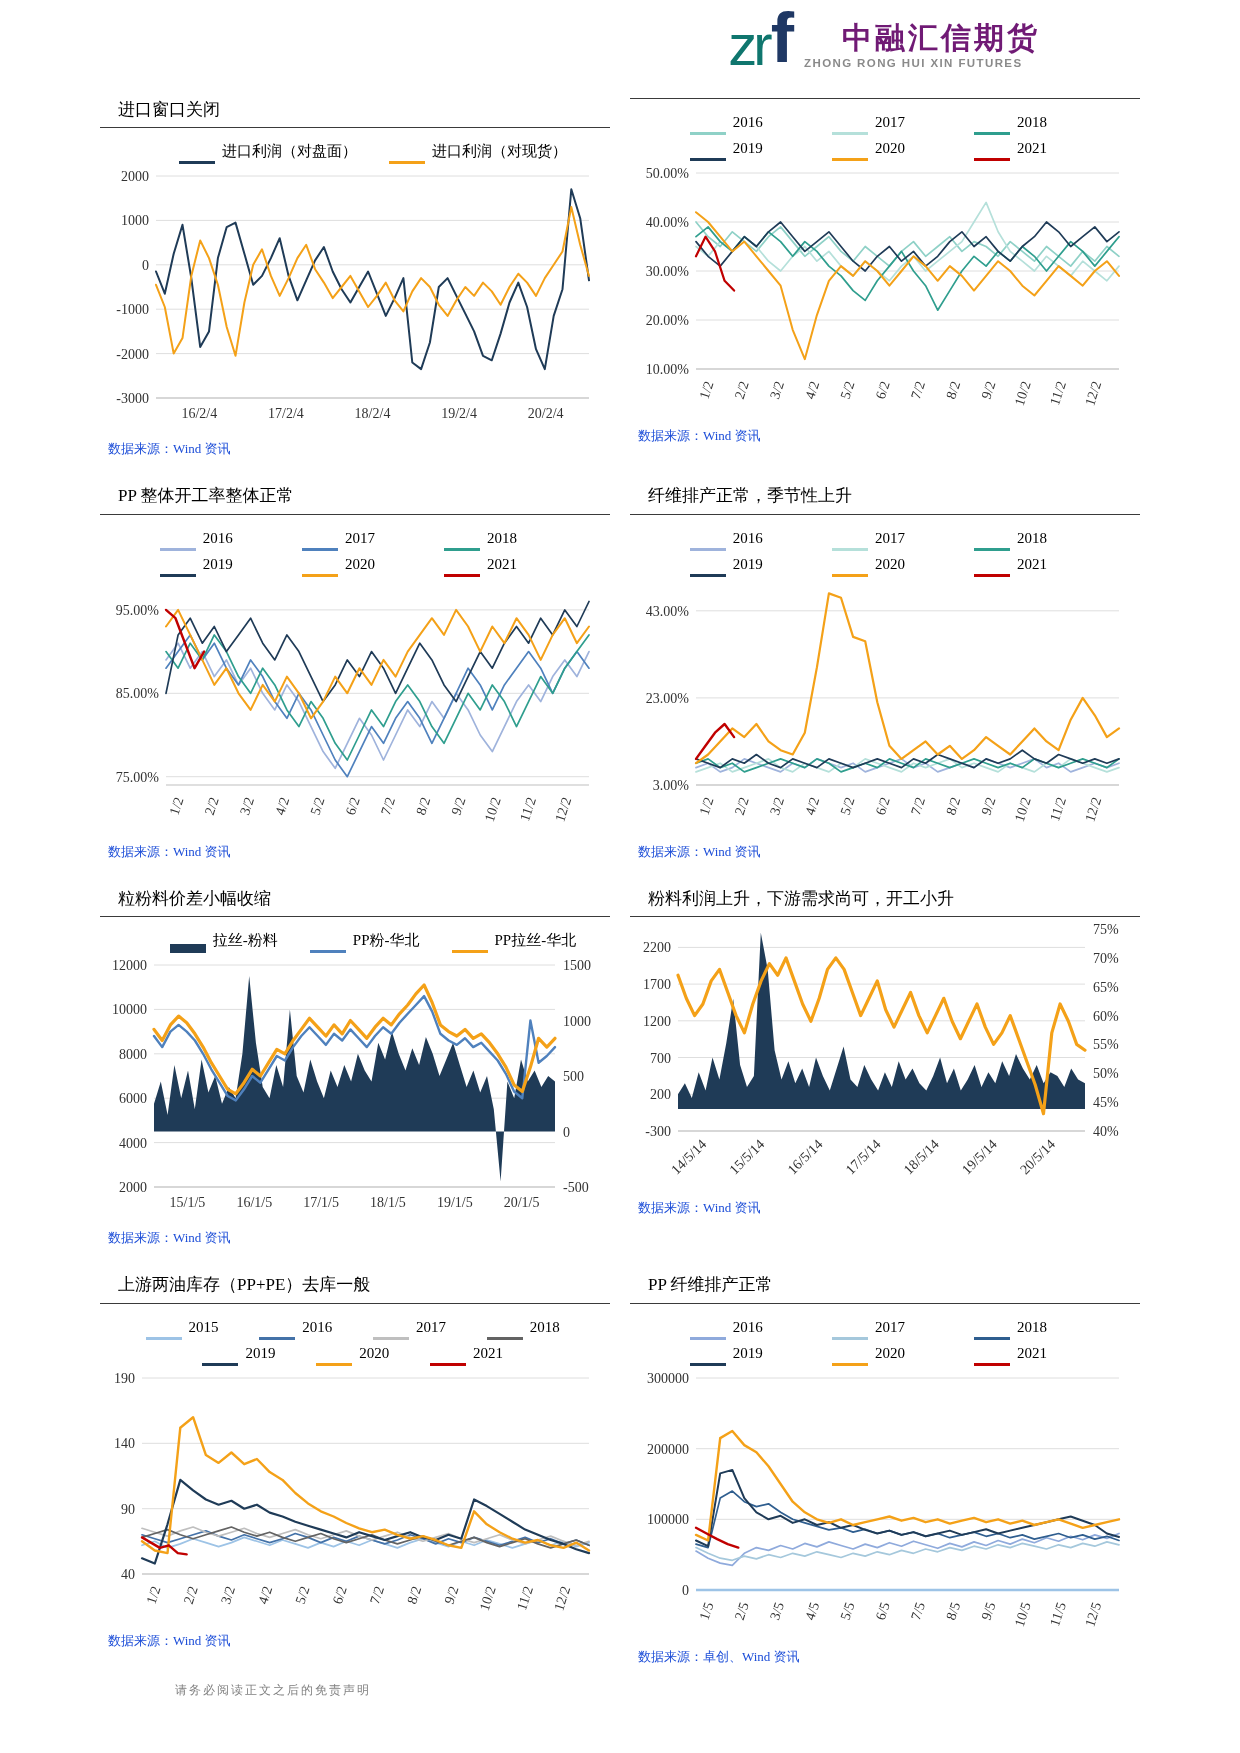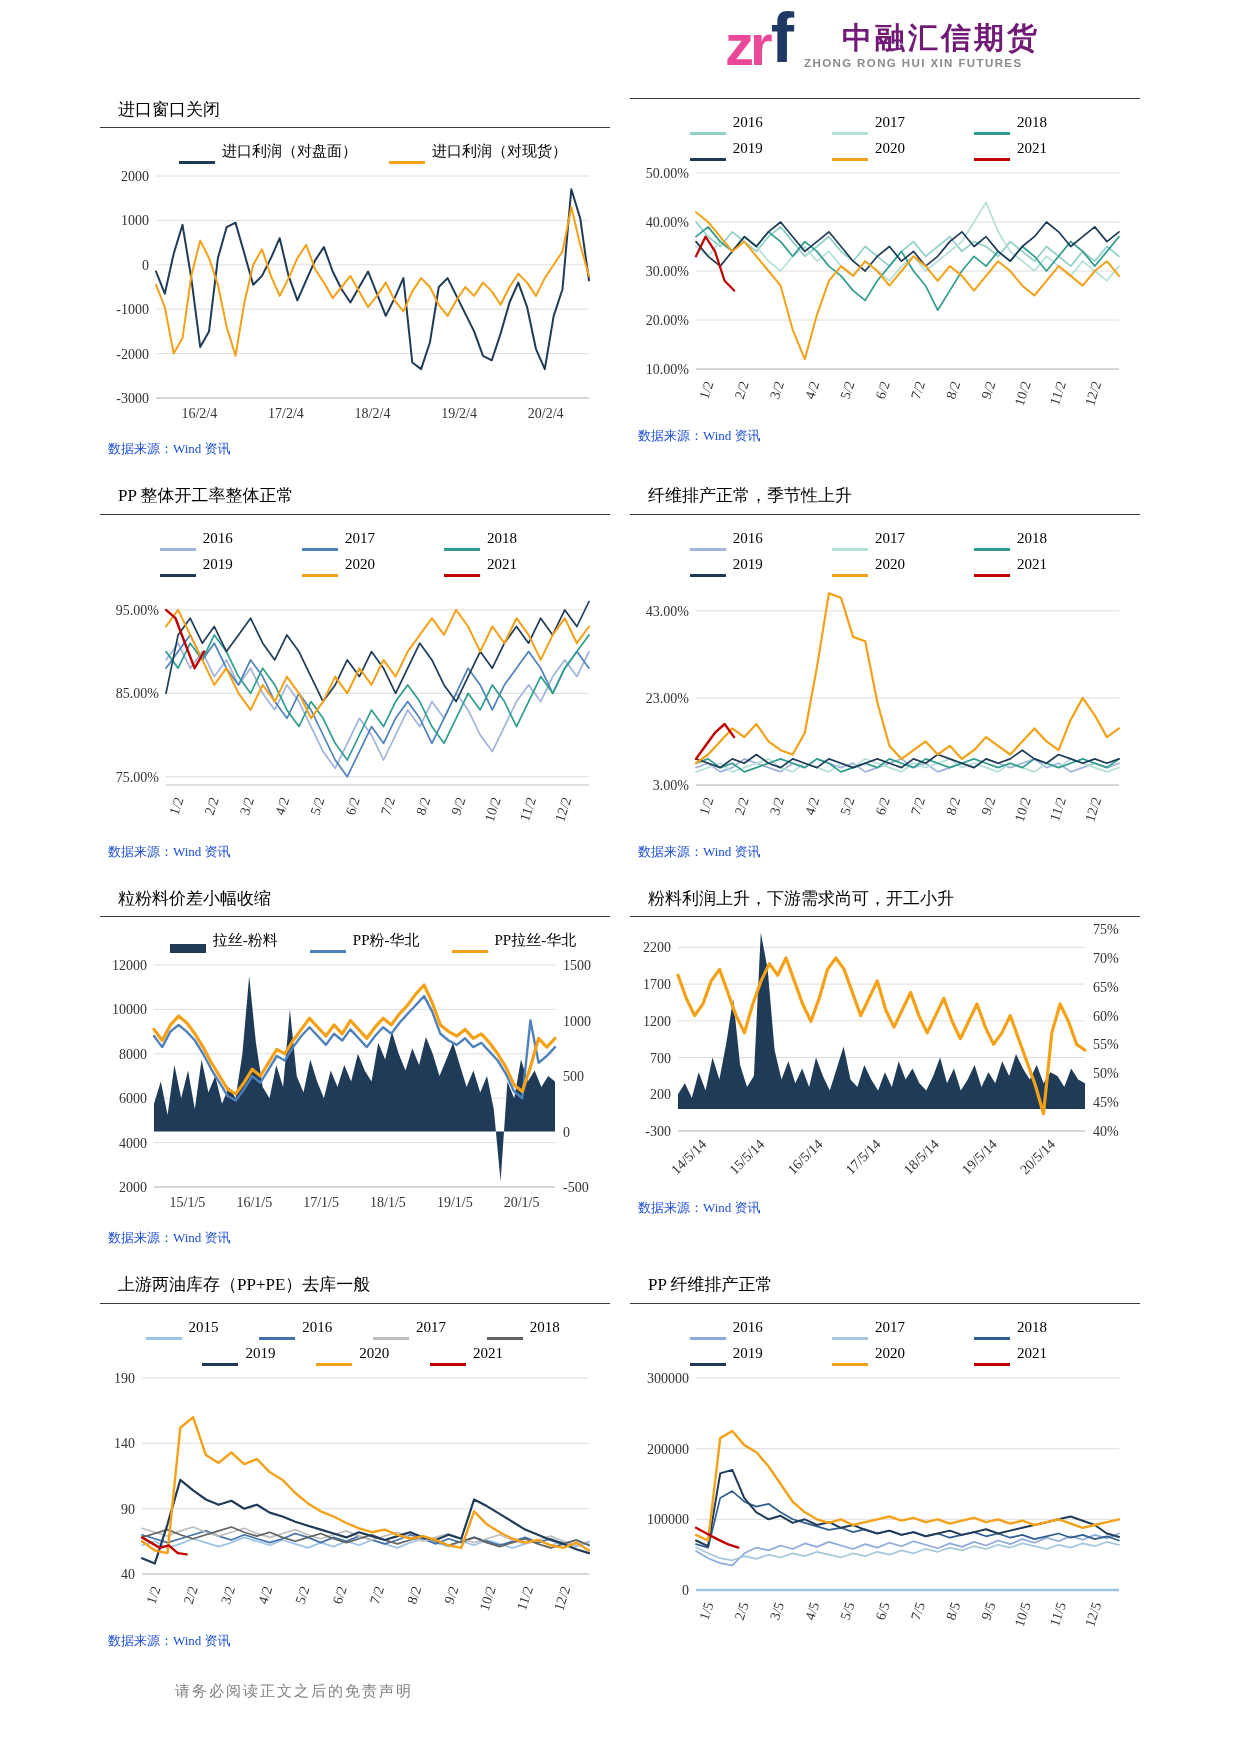--- a/index.html
+++ b/index.html
@@ -1,21 +1,21 @@
 <!DOCTYPE html>
 <html><head>
 <meta charset="utf-8">
 <style>
   html,body{margin:0;padding:0;background:#ffffff;}
   body{width:1240px;height:1753px;font-family:"Liberation Serif",serif;color:#000;}
   .page{position:relative;width:1240px;height:1753px;overflow:hidden;background:#fff;}
 
   
   .logo{position:absolute;top:16px;right:200px;display:flex;align-items:center;}
-  .logo .zr{font-family:"Liberation Sans",sans-serif;font-weight:700;font-size:58px;color:#ec4899;letter-spacing:-4px;line-height:1;}
+  .logo .zr{font-family:"Liberation Sans",sans-serif;font-weight:400;font-size:58px;color:#0f766e;letter-spacing:-4px;line-height:1;}
   .logo .f{font-family:"Liberation Sans",sans-serif;font-weight:700;font-size:70px;color:#1f3864;line-height:0.9;margin:-14px 10px 0 2px;}
   .logo .ltxt{display:flex;flex-direction:column;}
   .logo .cn{font-weight:700;font-size:30px;color:#701a75;letter-spacing:3px;line-height:1.1;margin-left:38px;}
   .logo .en{font-family:"Liberation Sans",sans-serif;font-weight:700;font-size:11.5px;color:#8a8a8a;letter-spacing:1.4px;margin-top:3px;}
 
   
   .charts{position:absolute;top:98px;left:100px;width:1040px;display:grid;grid-template-columns:1fr 1fr;column-gap:20px;row-gap:26px;}
   .block{width:100%;}
   .title{margin:0;font-size:17px;font-weight:400;padding:2px 0 7px 18px;line-height:1.2;}
   .rule{border-bottom:1.5px solid #3a3a3a;width:100%;}
@@ -23,21 +23,21 @@
   .legend .it{display:flex;align-items:flex-end;font-size:15px;line-height:26px;white-space:nowrap;}
   .legend.lrow .it{margin:0 16px;}
   .legend.cols3 .it{width:30%;}
   .legend.cols4 .it{width:24%;}
   .mk{display:inline-block;width:36px;height:3px;margin-right:7px;flex:0 0 36px;}
   .mk.thick{height:9px;}
   .plot{margin-top:2px;}
   .plot svg text{font-size:14px;fill:#333;font-family:"Liberation Serif",serif;}
   .src{font-size:13px;color:#1d4ed8;padding:8px 0 0 8px;}
 
-  .disclaimer{position:absolute;left:175px;top:1682px;font-size:15px;color:#808080;letter-spacing:2px;}
+  .disclaimer{position:absolute;left:175px;top:1682px;font-size:12px;color:#808080;letter-spacing:2px;}
 </style>
 </head>
 <body>
 
 <div class="page">
 
   <header class="logo">
     <span class="zr">zr</span>
     <span class="f">f</span>
     <span class="ltxt">
@@ -486,19 +486,20 @@
               <text x="471.4" y="236" text-anchor="end" transform="rotate(-72 471.4 236)">12/5</text>
               <polyline points="66.0,183.1 78.1,190.2 90.2,195.1 102.3,197.3 114.3,185.3 126.4,179.6 138.5,182.4 150.6,177.5 162.7,181.0 174.8,175.4 186.9,178.9 198.9,173.9 211.0,177.5 223.1,181.0 235.2,176.1 247.3,179.6 259.4,174.7 271.5,178.2 283.5,173.2 295.6,176.8 307.7,180.3 319.8,175.4 331.9,178.9 344.0,173.9 356.1,177.5 368.1,172.5 380.2,176.1 392.3,171.1 404.4,174.7 416.5,169.7 428.6,173.2 440.7,168.3 452.7,171.8 464.8,166.9 476.9,170.4 489.0,165.5" fill="none" stroke="#8FAADC" stroke-width="1.7" stroke-linejoin="round" stroke-linecap="round"></polyline>
               <polyline points="66.0,179.6 78.1,185.3 90.2,190.2 102.3,192.3 114.3,188.1 126.4,190.9 138.5,186.7 150.6,189.5 162.7,185.3 174.8,188.1 186.9,183.8 198.9,186.7 211.0,189.5 223.1,185.3 235.2,188.1 247.3,183.8 259.4,186.7 271.5,182.4 283.5,185.3 295.6,181.0 307.7,183.8 319.8,179.6 331.9,182.4 344.0,178.2 356.1,181.0 368.1,176.8 380.2,179.6 392.3,175.4 404.4,178.2 416.5,181.0 428.6,176.8 440.7,179.6 452.7,175.4 464.8,178.2 476.9,173.9 489.0,176.8" fill="none" stroke="#A5C8DC" stroke-width="1.7" stroke-linejoin="round" stroke-linecap="round"></polyline>
               <polyline points="66.0,176.1 78.1,179.6 90.2,130.1 102.3,123.1 114.3,133.7 126.4,138.6 138.5,135.8 150.6,144.3 162.7,151.3 174.8,154.9 186.9,158.4 198.9,161.9 211.0,159.8 223.1,164.1 235.2,161.2 247.3,165.5 259.4,162.6 271.5,166.9 283.5,164.1 295.6,168.3 307.7,165.5 319.8,169.7 331.9,166.9 344.0,164.1 356.1,168.3 368.1,165.5 380.2,169.7 392.3,166.9 404.4,171.1 416.5,168.3 428.6,165.5 440.7,169.7 452.7,166.9 464.8,171.1 476.9,168.3 489.0,172.5" fill="none" stroke="#2F5E8F" stroke-width="1.7" stroke-linejoin="round" stroke-linecap="round"></polyline>
               <polyline points="66.0,172.5 78.1,178.2 90.2,105.4 102.3,101.9 114.3,130.1 126.4,144.3 138.5,151.3 150.6,147.8 162.7,154.9 174.8,151.3 186.9,157.0 198.9,154.2 211.0,159.8 223.1,157.0 235.2,161.9 247.3,165.5 259.4,162.6 271.5,166.9 283.5,164.1 295.6,168.3 307.7,165.5 319.8,162.6 331.9,166.9 344.0,164.1 356.1,161.2 368.1,165.5 380.2,162.6 392.3,159.8 404.4,157.0 416.5,154.2 428.6,151.3 440.7,148.5 452.7,152.7 464.8,157.0 476.9,165.5 489.0,169.0" fill="none" stroke="#1F3B57" stroke-width="2" stroke-linejoin="round" stroke-linecap="round"></polyline>
               <polyline points="66.0,166.9 78.1,172.5 90.2,70.1 102.3,63.0 114.3,77.1 126.4,84.2 138.5,98.3 150.6,116.0 162.7,133.7 174.8,144.3 186.9,151.3 198.9,154.9 211.0,151.3 223.1,157.0 235.2,154.2 247.3,151.3 259.4,148.5 271.5,152.7 283.5,149.9 295.6,154.2 307.7,151.3 319.8,155.6 331.9,152.7 344.0,149.9 356.1,154.2 368.1,151.3 380.2,155.6 392.3,152.7 404.4,157.0 416.5,154.2 428.6,151.3 440.7,155.6 452.7,159.8 464.8,157.0 476.9,154.2 489.0,151.3" fill="none" stroke="#F4A118" stroke-width="2.4" stroke-linejoin="round" stroke-linecap="round"></polyline>
               <polyline points="66.0,159.8 76.6,165.5 87.2,171.1 97.7,176.1 108.3,179.6" fill="none" stroke="#C00000" stroke-width="2.4" stroke-linejoin="round" stroke-linecap="round"></polyline>
               <line x1="66" x2="489" y1="222.0" y2="222.0" stroke="#9DC3E6" stroke-width="2.5"></line>
             </svg></div>
       </div>
+      <div class="src">数据来源：卓创、Wind 资讯</div>
     </section>
 
   </main>
 
   <div class="disclaimer">请务必阅读正文之后的免责声明</div>
 
 </div>
 
 </body></html>

